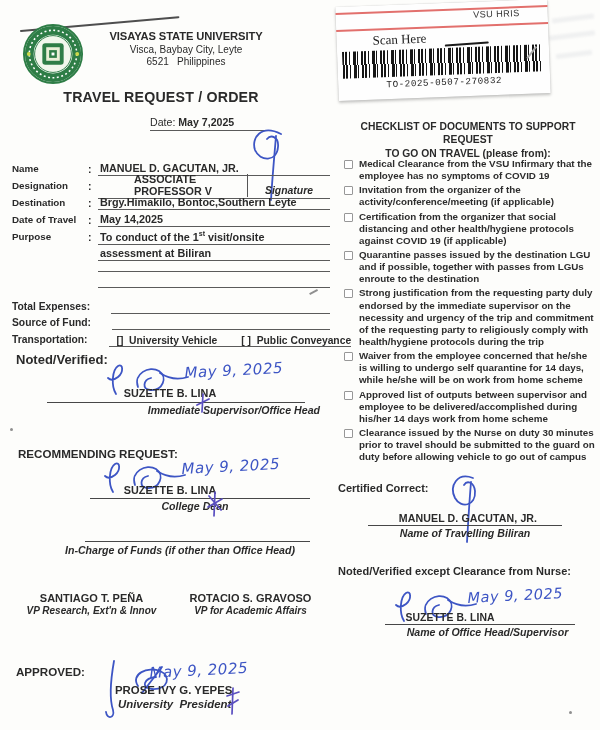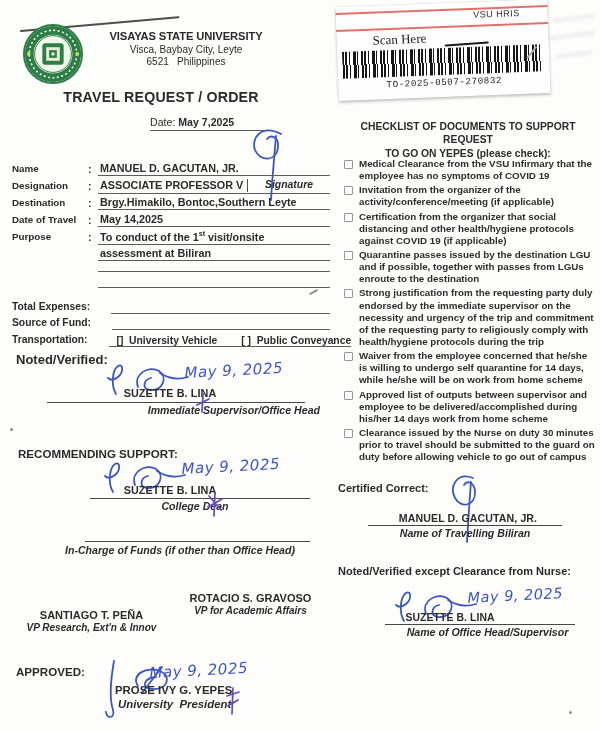--- a/index.html
+++ b/index.html
@@ -94,21 +94,21 @@
       <span class="flabel">Name</span>
       <span class="fcolon">:</span>
       <span class="fval">
           <span>MANUEL D. GACUTAN, JR.</span>
         </span>
     </div>
     <div class="frow">
       <span class="flabel">Designation</span>
       <span class="fcolon">:</span>
       <span class="fval">
-        <span style="flex:1;">ASSOCIATE PROFESSOR V</span>
+        <span style="flex:1;margin-left:34px;">ASSOCIATE PROFESSOR V</span>
         <span class="sigbox">Signature</span>
       </span>
     </div>
     <div class="frow">
       <span class="flabel">Destination</span>
       <span class="fcolon">:</span>
       <span class="fval">
           <span>Brgy.Himakilo, Bontoc,Southern Leyte</span>
         </span>
     </div>
@@ -171,42 +171,42 @@
     <div class="abs center signame" style="left:70px;top:37px;width:200px;">SUZETTE B. LINA</div>
     <div class="abs sigline" style="left:47px;top:52px;width:258px;"></div>
     <div class="abs center caption" style="left:60px;top:54px;width:260px;text-align:right;">Immediate Supervisor/Office Head</div>
     <svg class="abs" style="left:196px;top:42px;" width="14" height="22" viewBox="0 0 14 22">
       <path class="inkstar" d="M7,2 L6,20"></path>
         <path class="inkstar" d="M1,13 L13,7"></path>
     </svg>
   </div>
 
   <div class="abs" style="left:0;top:440px;width:330px;height:80px;">
-    <div class="abs b" style="left:18px;top:7px;font-size:11.6px;">RECOMMENDING SUPPORT:</div>
+    <div class="abs b" style="left:18px;top:7px;font-size:11.6px;">RECOMMENDING REQUEST:</div>
     <svg class="abs" style="left:97px;top:18px;" width="95" height="40" viewBox="0 0 95 40">
       <path class="ink" d="M16,34 C11,26 12,10 18,6 C23,3 24,12 18,17 C13,21 10,20 8,18"></path>
       <path class="ink" d="M38,27 C33,14 49,5 59,11 C68,17 63,31 50,30 C42,29 43,20 51,18"></path>
       <path class="ink" d="M60,13 C69,19 78,20 88,17"></path>
     </svg>
     <span class="abs hand" style="left:182px;top:20px;">May 9, 2025</span>
     <div class="abs center signame" style="left:70px;top:44px;width:200px;">SUZETTE B. LINA</div>
     <div class="abs sigline" style="left:90px;top:58px;width:220px;"></div>
     <div class="abs center caption" style="left:65px;top:60px;width:260px;">College Dean</div>
     <svg class="abs" style="left:206px;top:50px;" width="18" height="28" viewBox="0 0 18 28">
       <path class="inkstar" d="M9,2 L8,26"></path>
         <path class="inkstar" d="M2,17 L16,9"></path>
         <path class="inkstar" d="M3,6 L15,20"></path>
     </svg>
   </div>
 
   <div class="abs sigline" style="left:85px;top:541px;width:225px;"></div>
   <div class="abs center caption" style="left:40px;top:544px;width:280px;">In-Charge of Funds (if other than Office Head)</div>
 
   <div class="abs" style="left:12px;top:592px;width:318px;display:flex;">
-    <div class="center" style="width:50%;margin-top:17px;">
+    <div class="center" style="width:50%;">
       <div class="b" style="font-size:11px;">SANTIAGO T. PEÑA</div>
       <div class="caption" style="font-size:10px;margin-top:1px;">VP Research, Ext'n &amp; Innov</div>
     </div>
     <div class="center" style="width:50%;">
       <div class="b" style="font-size:11px;">ROTACIO S. GRAVOSO</div>
       <div class="caption" style="font-size:10px;margin-top:1px;">VP for Academic Affairs</div>
     </div>
   </div>
 
   <div class="abs" style="left:0;top:648px;width:340px;height:80px;">
@@ -234,21 +234,21 @@
     <div class="redline" style="top:23px;"></div>
     <div class="abs" style="left:36px;top:27px;font-family:'Liberation Serif',serif;font-size:13px;color:#222;">Scan Here</div>
     <div class="abs" style="left:108px;top:41px;width:44px;height:2.2px;background:#1c1c1c;border-radius:2px;transform:rotate(-2deg);"></div>
     <div class="barcode"></div>
     <div class="abs" style="right:10px;top:52px;width:15px;height:1.8px;background:#a9a9a9;transform:rotate(-50deg);"></div>
     <div class="abs center" style="left:0;top:74px;width:100%;font-family:'Liberation Mono',monospace;font-size:9.3px;letter-spacing:.5px;color:#1e1e1e;">TO-2025-0507-270832</div>
   </div>
 
   <div class="abs center b" style="left:342px;top:120px;width:252px;font-size:10.3px;line-height:1.3;">
     <div>CHECKLIST OF DOCUMENTS TO SUPPORT REQUEST</div>
-    <div>TO GO ON YEPES (please check):</div>
+    <div>TO GO ON TRAVEL (please from):</div>
   </div>
 
   <div class="abs" style="left:344px;top:158px;width:252px;">
     <div class="chk">
         <span class="box"></span>
         <span class="chktext">Medical Clearance from the VSU Infirmary that the employee has no symptoms of COVID 19</span>
       </div>
     <div class="chk">
         <span class="box"></span>
         <span class="chktext">Invitation from the organizer of the activity/conference/meeting (if applicable)</span>

